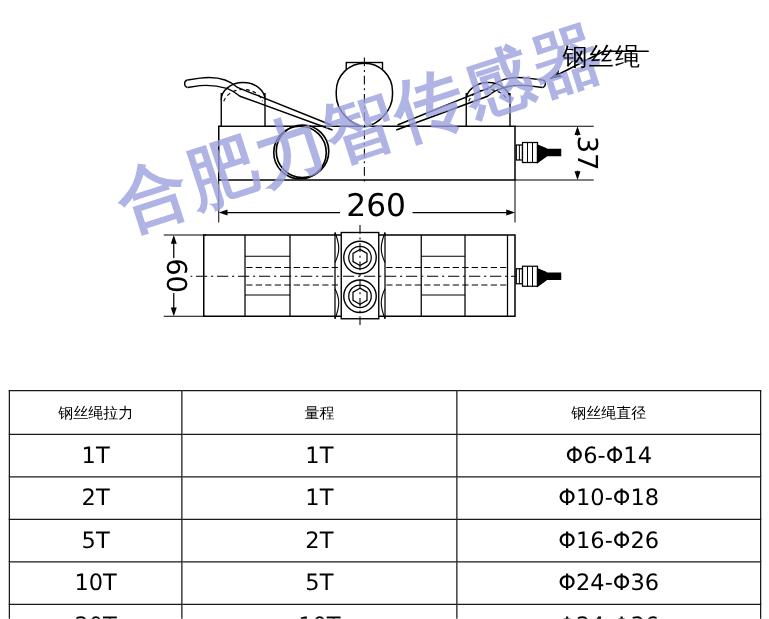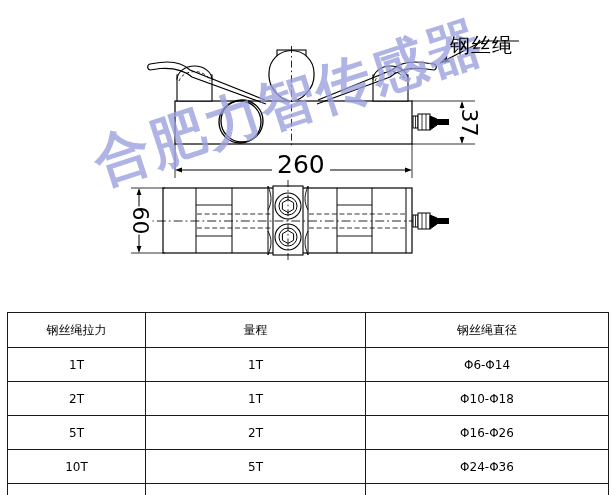--- a/index.html
+++ b/index.html
@@ -68,21 +68,21 @@
     width: 601px;
     table-layout: fixed;
   }
   table#spec-table td,
   table#spec-table th {
     border: 1px solid #1a1a1a;
     text-align: center;
     vertical-align: middle;
     height: 33px;
     font-weight: 400;
-    font-size: 12px;
+    font-size: 18px;
     font-family: "DejaVu Sans", "Liberation Sans", sans-serif;
     color: #000;
     padding: 0;
   }
   table#spec-table thead th {
     font-size: 12px;
     height: 34px;
   }
   col.c1 { width: 138px; }
   col.c2 { width: 220px; }

